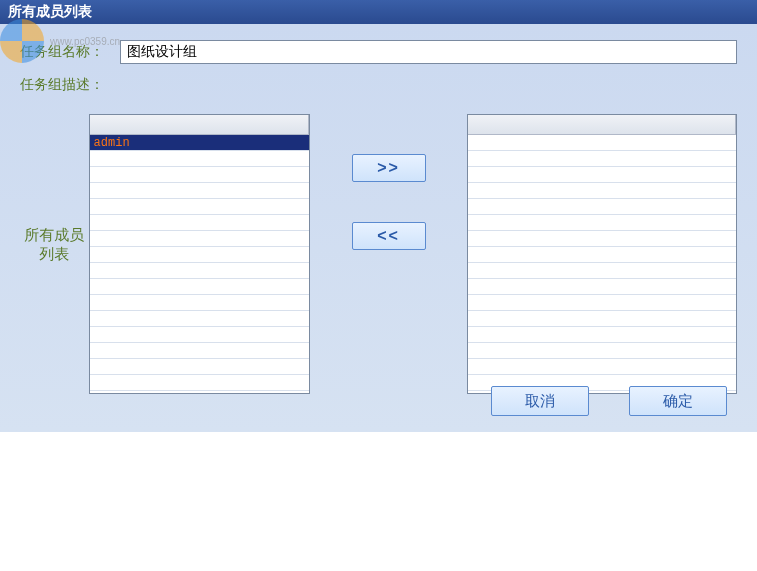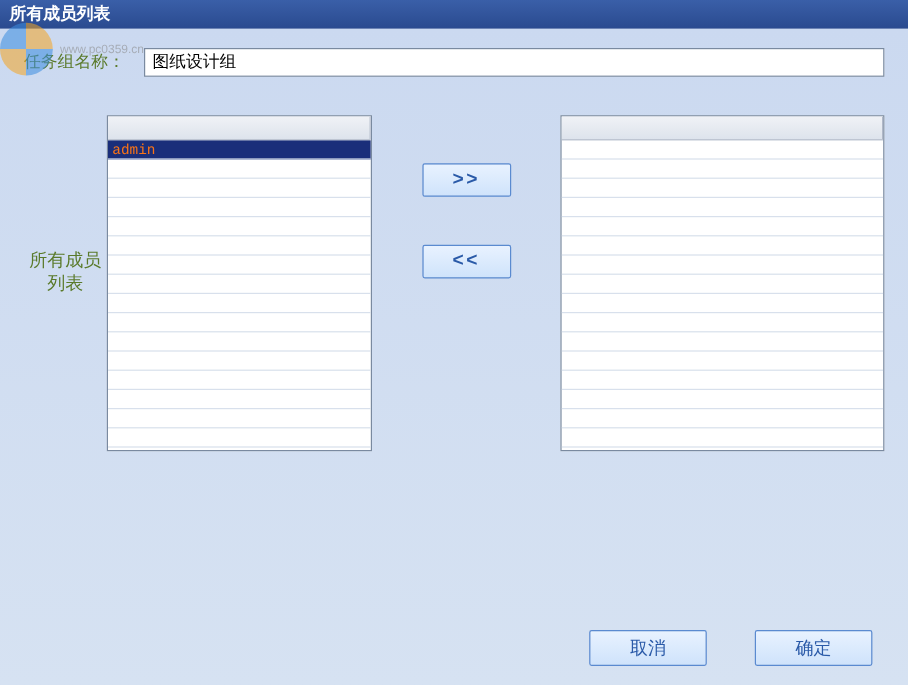--- a/index.html
+++ b/index.html
@@ -53,21 +53,21 @@
       color: #666;
       font-weight: bold;
     }
     .watermark-text .en {
       font-size: 10px;
       color: #888;
     }
     .dialog-body {
       background: linear-gradient(to bottom, #cbd9f0, #d6e2f2);
       padding: 16px 20px 12px 20px;
-      height: 547px;
+      height: 408px;
       position: relative;
     }
     .form-row {
       display: flex;
       align-items: center;
       margin-bottom: 12px;
     }
     .form-label {
       width: 100px;
       color: #5a7a2a;
@@ -199,20 +199,21 @@
 </div>
 
 <div class="dialog-body">
 
   <div class="form-row">
     <div class="form-label">任务组名称：</div>
     <input class="form-input" type="text" value="图纸设计组" style="">
   </div>
 
   <div class="form-row">
+    <div class="form-label">任务组描述：</div>
   </div>
 
   <div class="lists-area">
 
     <div class="list-column">
       <div class="list-title">所有成员列表</div>
       <div class="listbox">
         <div class="listbox-header">
           <div class="listbox-header-col"></div>
         </div>

